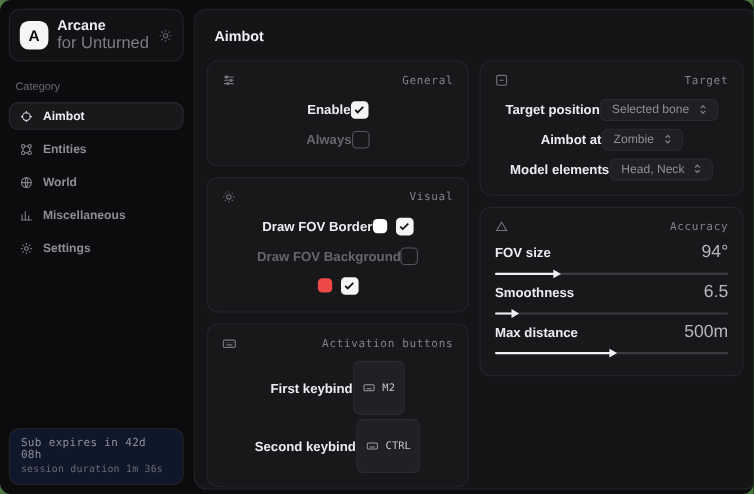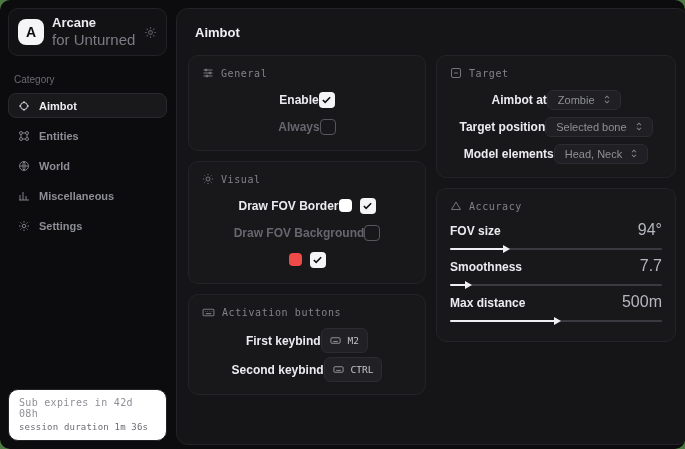--- a/index.html
+++ b/index.html
@@ -42,21 +42,21 @@
     color:#8d8d95; font-size:11px; font-weight:600;
     border:1px solid transparent; cursor:pointer;
   }
   .nav-item.selected {
     background:#19191c; border-color:#2a2a2e; color:#ececf0;
   }
   .nav-item .nicon { display:flex; color:inherit; opacity:.9; }
   .sidebar-spacer { flex:1; }
   .status-card {
     margin:8px; padding:7px 10px 8px;
-    background:#ffffff; border:1px solid #232327; border-radius:10px;
+    background:#0f172a; border:1px solid #232327; border-radius:10px;
     font-family:"DejaVu Sans Mono", monospace;
   }
   .status-line1 { font-size:10px; color:#8e8e96; letter-spacing:.3px; }
   .status-line2 { font-size:9px; color:#6b6b73; margin-top:3px; letter-spacing:.2px; }
 
   
   .main-wrap { flex:1; padding:8px 5px 4px 1px; }
   .main-panel {
     height:100%; background:#151518;
     border:1px solid #242428; border-radius:12px;
@@ -65,21 +65,21 @@
   .page-title { font-size:13px; font-weight:700; color:#f0f0f4; margin:3px 0 15px 7px; }
   .columns { display:grid; grid-template-columns:238px 240px; gap:10px; align-items:start; }
   .col { display:flex; flex-direction:column; gap:10px; }
   .card {
     background:#18181b; border:1px solid #242428; border-radius:10px;
     padding:11px 13px 12px;
   }
   .section-head {
     display:flex; align-items:center; gap:7px;
     color:#82828a; font-family:"DejaVu Sans Mono", monospace;
-    font-size:10px; letter-spacing:.6px; margin-bottom:9px;
+    font-size:10px; letter-spacing:.6px; margin-bottom:9px;justify-content:space-between;
   }
   .section-head .sicon { display:flex; color:#74747c; }
   .row {
     display:flex; align-items:center; justify-content:center;
     min-height:23px; margin-top:4px;
   }
   .row-label { font-size:12px; font-weight:600; color:#ececf0; }
   .row-label.muted { color:#66666e; }
   .row-right { display:flex; align-items:center; gap:8px; }
 
@@ -87,21 +87,21 @@
     width:16px; height:16px; border-radius:4px;
     display:flex; align-items:center; justify-content:center; cursor:pointer;
   }
   .checkbox.checked { background:#f5f5f7; }
   .checkbox.unchecked { border:1.5px solid #55555d; background:transparent; }
   .swatch { width:13px; height:13px; border-radius:4px; cursor:pointer; }
 
   .key-btn {
     display:flex; align-items:center; gap:7px;
     background:#212125; border:1px solid #2b2b30; border-radius:6px;
-    padding:6px 8px; color:#c3c3ca; cursor:pointer;
+    padding:18px 8px; color:#c3c3ca; cursor:pointer;
     font-family:"DejaVu Sans Mono", monospace; font-size:9.5px;
   }
   .key-btn .kicon { display:flex; color:#9a9aa2; }
 
   .select-btn {
     display:flex; align-items:center; gap:7px;
     background:#202024; border:1px solid #2b2b30; border-radius:6px;
     padding:3px 8px 3px 10px; color:#8f8f98; cursor:pointer;
     font-size:11px; font-weight:500;
   }
@@ -317,42 +317,42 @@
             <div class="section-head">
               <span class="sicon">
                 <svg width="12" height="12" viewBox="0 0 24 24" fill="none" stroke="currentColor" stroke-width="2">
                   <rect x="3" y="3" width="18" height="18" rx="3"></rect>
                     <path d="M8 12h8"></path>
                 </svg>
               </span>
               <span>Target</span>
             </div>
             <div class="row">
+              <span class="row-label">Target position</span>
+              <span class="select-btn">
+                <span>Selected bone</span>
+                <span class="selicon">
+                  <svg width="10" height="11" viewBox="0 0 24 24" fill="none" stroke="currentColor" stroke-width="2.5">
+                    <path d="M7 9l5-5 5 5M7 15l5 5 5-5"></path>
+                  </svg>
+                </span>
+              </span>
+            </div>
+            <div class="row">
               <span class="row-label">Aimbot at</span>
               <span class="select-btn">
                 <span>Zombie</span>
                 <span class="selicon">
                   <svg width="10" height="11" viewBox="0 0 24 24" fill="none" stroke="currentColor" stroke-width="2.5">
                     <path d="M7 9l5-5 5 5M7 15l5 5 5-5"></path>
                   </svg>
                 </span>
               </span>
             </div>
             <div class="row">
-              <span class="row-label">Target position</span>
-              <span class="select-btn">
-                <span>Selected bone</span>
-                <span class="selicon">
-                  <svg width="10" height="11" viewBox="0 0 24 24" fill="none" stroke="currentColor" stroke-width="2.5">
-                    <path d="M7 9l5-5 5 5M7 15l5 5 5-5"></path>
-                  </svg>
-                </span>
-              </span>
-            </div>
-            <div class="row">
               <span class="row-label">Model elements</span>
               <span class="select-btn">
                 <span>Head, Neck</span>
                 <span class="selicon">
                   <svg width="10" height="11" viewBox="0 0 24 24" fill="none" stroke="currentColor" stroke-width="2.5">
                     <path d="M7 9l5-5 5 5M7 15l5 5 5-5"></path>
                   </svg>
                 </span>
               </span>
             </div>
@@ -375,21 +375,21 @@
               </div>
               <div class="slider-track">
                 <div class="slider-fill" style="width: 26%;"></div>
                 <div class="slider-thumb" style="left: 26%;"></div>
               </div>
             </div>
 
             <div class="slider-block">
               <div class="slider-head">
                 <span class="row-label">Smoothness</span>
-                <span class="slider-value">7.7</span>
+                <span class="slider-value">6.5</span>
               </div>
               <div class="slider-track">
                 <div class="slider-fill" style="width: 8%;"></div>
                 <div class="slider-thumb" style="left: 8%;"></div>
               </div>
             </div>
 
             <div class="slider-block">
               <div class="slider-head">
                 <span class="row-label">Max distance</span>

